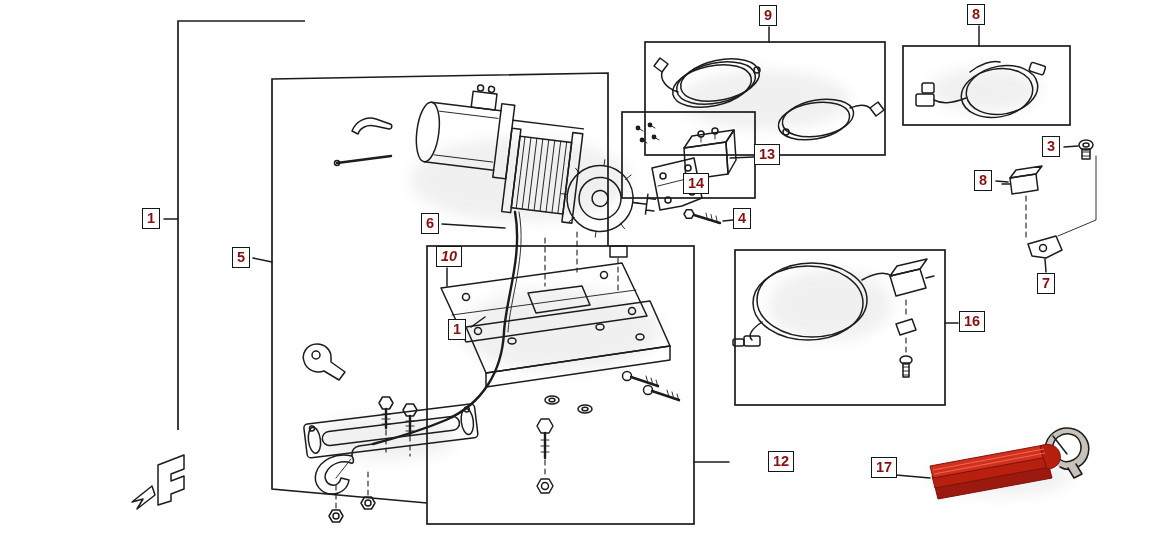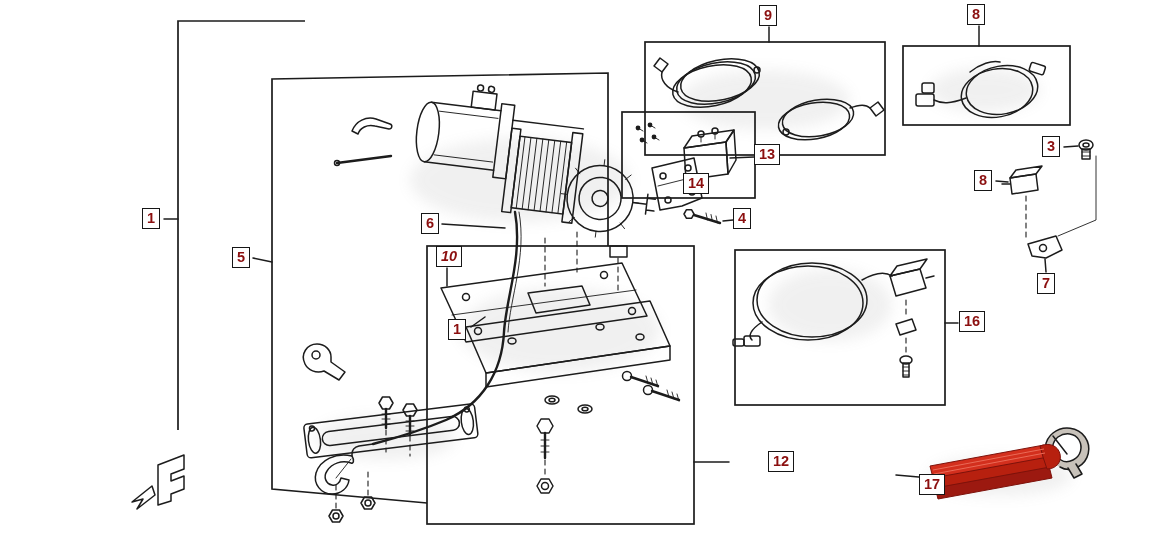--- a/index.html
+++ b/index.html
@@ -312,15 +312,15 @@
       <div class="callout" style="left: 754px; top: 144px;">13</div>
       <div class="callout" style="left: 683px; top: 173px;">14</div>
       <div class="callout" style="left: 733px; top: 208px;">4</div>
       <div class="callout" style="left: 1042px; top: 136px;">3</div>
       <div class="callout" style="left: 974px; top: 170px;">8</div>
       <div class="callout" style="left: 1037px; top: 273px;">7</div>
       <div class="callout" style="left: 436px; top: 246px; font-style: italic;">10</div>
       <div class="callout" style="left: 448px; top: 319px;">1</div>
       <div class="callout" style="left: 729px; top: 451px; margin-left: 39px;">12</div>
       <div class="callout" style="left: 959px; top: 311px;">16</div>
-      <div class="callout" style="left: 871px; top: 474px; margin-left: 48px;">17</div>
+      <div class="callout" style="left: 871px; top: 457px;">17</div>
     </div>
 </div>
 
 </body></html>

